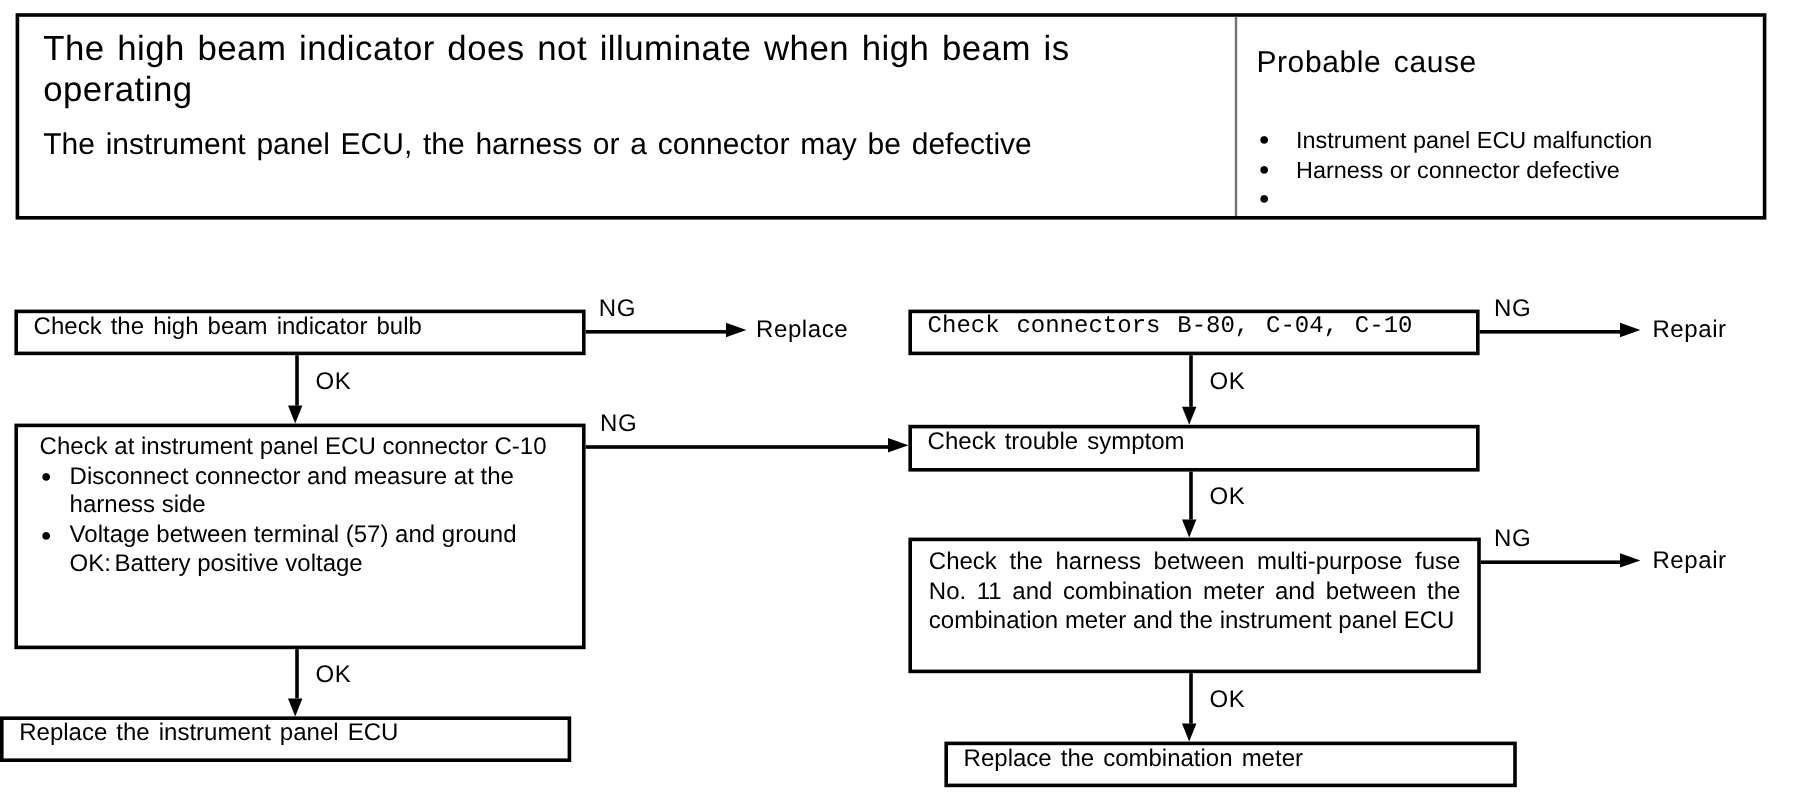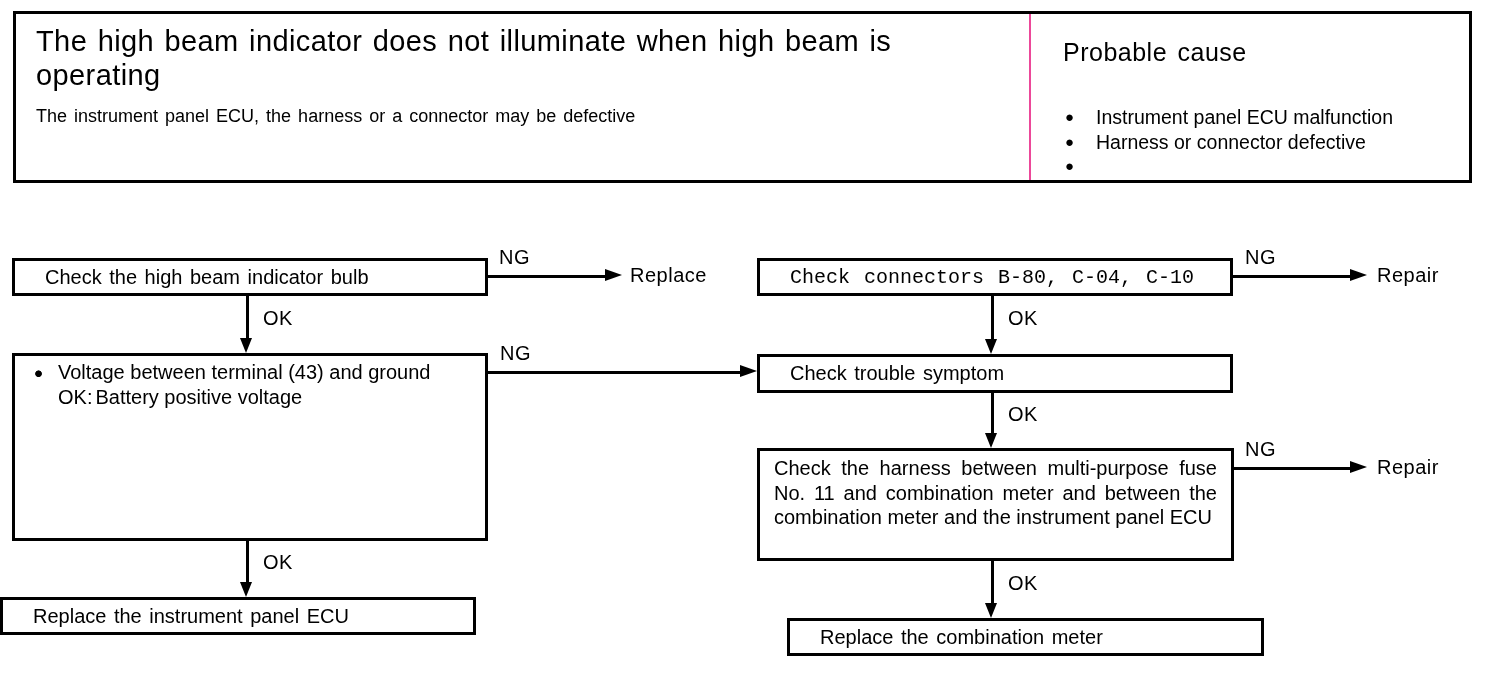--- a/index.html
+++ b/index.html
@@ -28,33 +28,33 @@
     box-sizing: border-box;
     display: flex;
   }
   .hdr-left {
     width: 1013px;
     box-sizing: border-box;
     padding: 10px 24px 0 20px;
   }
   .hdr-right {
     flex: 1;
-    border-left: 2px solid #ec4899;
-    box-sizing: border-box;
-    padding: 24px 10px 0 32px;
+    border-left: 2px solid #737373;
+    box-sizing: border-box;
+    padding: 24px 10px 0 16px;
   }
   .hdr-title {
     font-size: 29px;
     line-height: 34px;
     letter-spacing: 0.4px;
     word-spacing: 2px;
   }
   .hdr-sub {
     margin-top: 14px;
-    font-size: 18px;
+    font-size: 25px;
     word-spacing: 2px;
   }
   .pc-heading {
     font-size: 25px;
     letter-spacing: 0.5px;
     word-spacing: 3px;
   }
   .pc-list {
     margin-top: 38px;
   }
@@ -73,22 +73,21 @@
   
   .fbox {
     position: absolute;
     border: 3px solid #000;
     box-sizing: border-box;
     background: #fff;
     font-size: 20px;
   }
   .fbox.single {
     display: flex;
-    align-items: center;
-    padding-left: 30px;
+    padding-left: 13px;
     word-spacing: 2px;
   }
   .fbox.multi {
     padding: 4px 15px 0 18px;
     line-height: 24.5px;
   }
   .fbox.justify {
     text-align: justify;
     padding: 5px 14px 0 14px;
   }
@@ -153,26 +152,28 @@
         </div>
       </div>
     </div>
   </div>
 
   <div class="fbox single" style="left:12px; top:258px; width:476px; height:38px;">
     <span>Check the high beam indicator bulb</span>
   </div>
 
   <div class="fbox multi" style="left:12px; top:353px; width:476px; height:188px;">
+    <div>Check at instrument panel ECU connector C-10</div>
     <div class="fb-bullet">
       <span class="bullet">●</span>
+      <span>Disconnect connector and measure at the harness side</span>
     </div>
     <div class="fb-bullet">
       <span class="bullet">●</span>
-      <span>Voltage between terminal (43) and ground</span>
+      <span>Voltage between terminal (57) and ground</span>
     </div>
     <div class="fb-okline">
       <span>OK:</span><span class="ok-val">Battery positive voltage</span>
     </div>
   </div>
 
   <div class="fbox single" style="left:0; top:597px; width:476px; height:38px;">
     <span>Replace the instrument panel ECU</span>
   </div>
 

